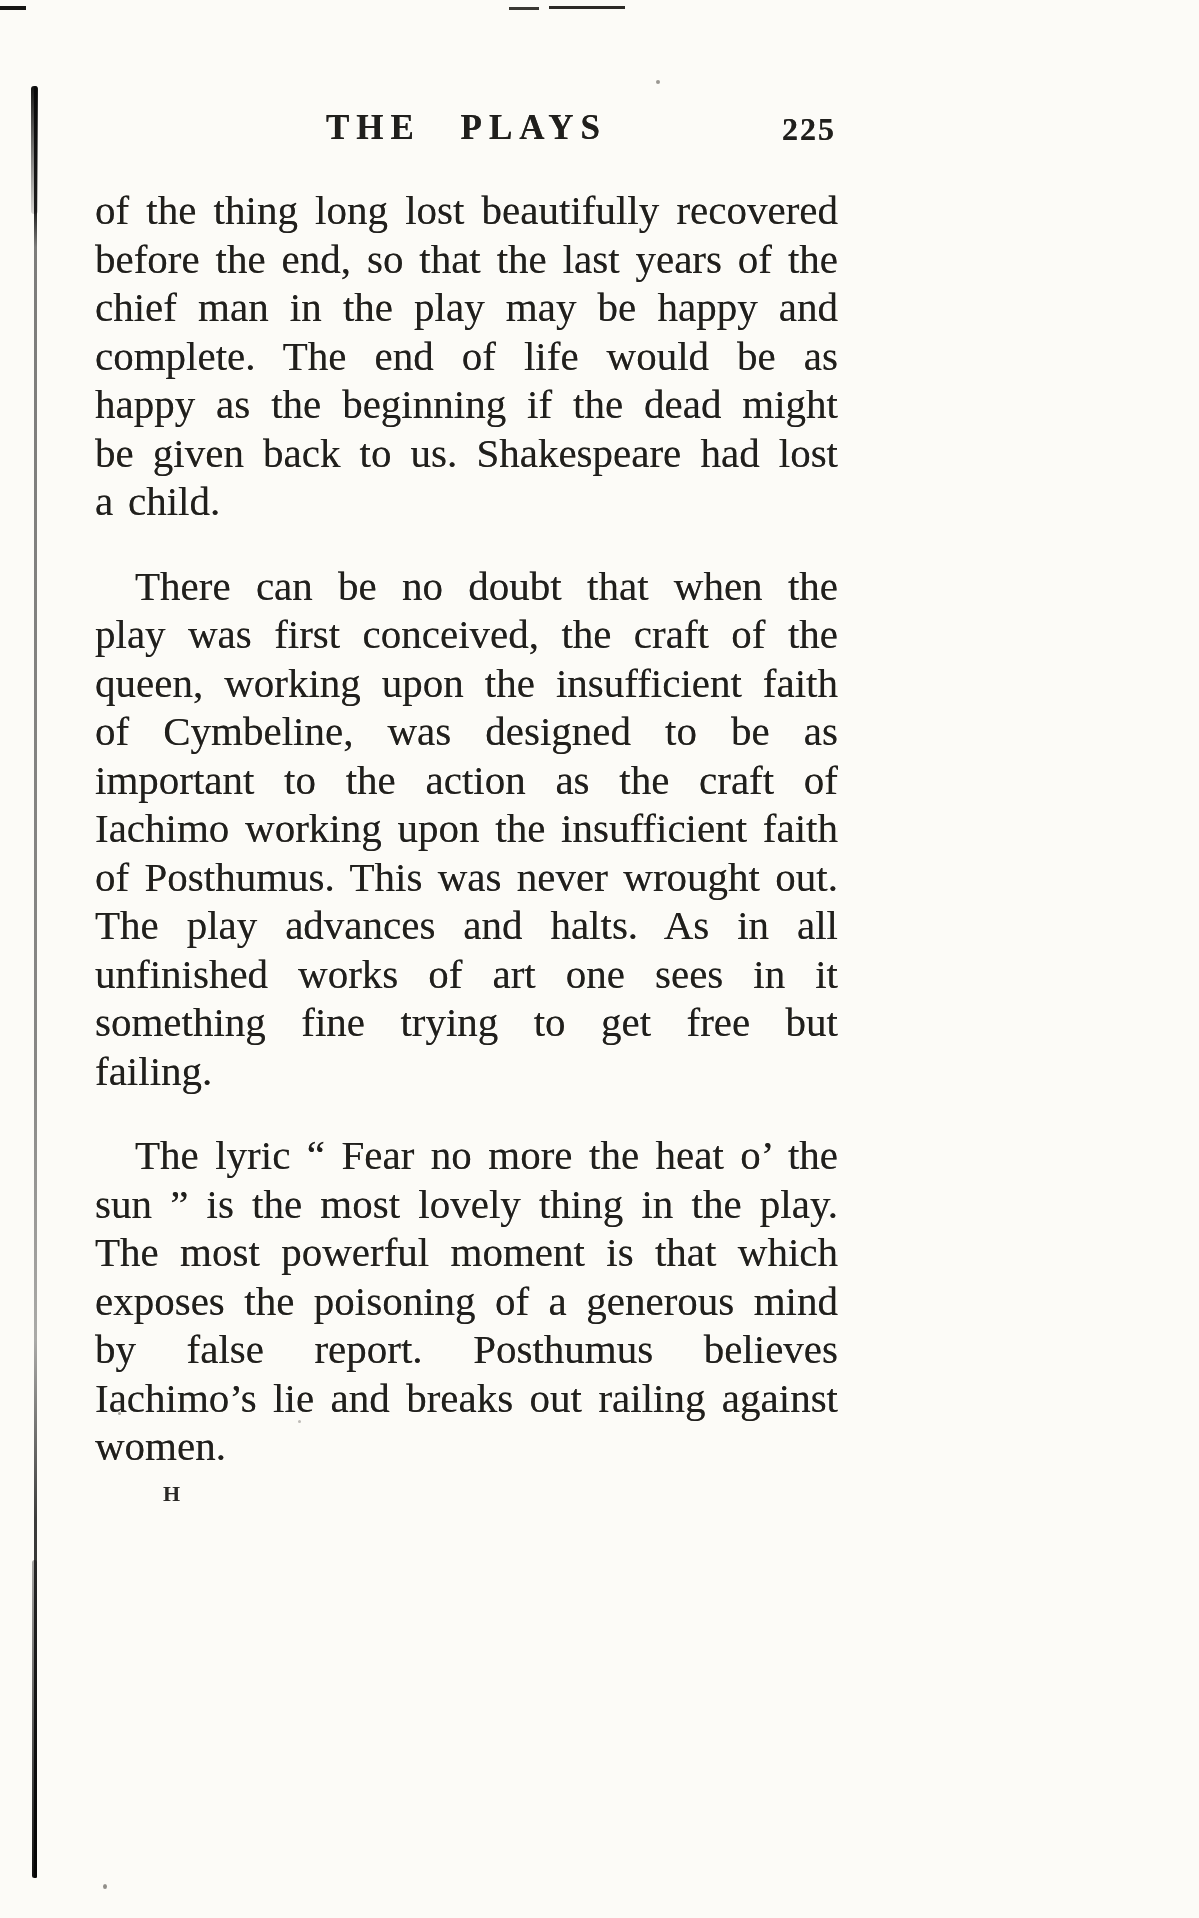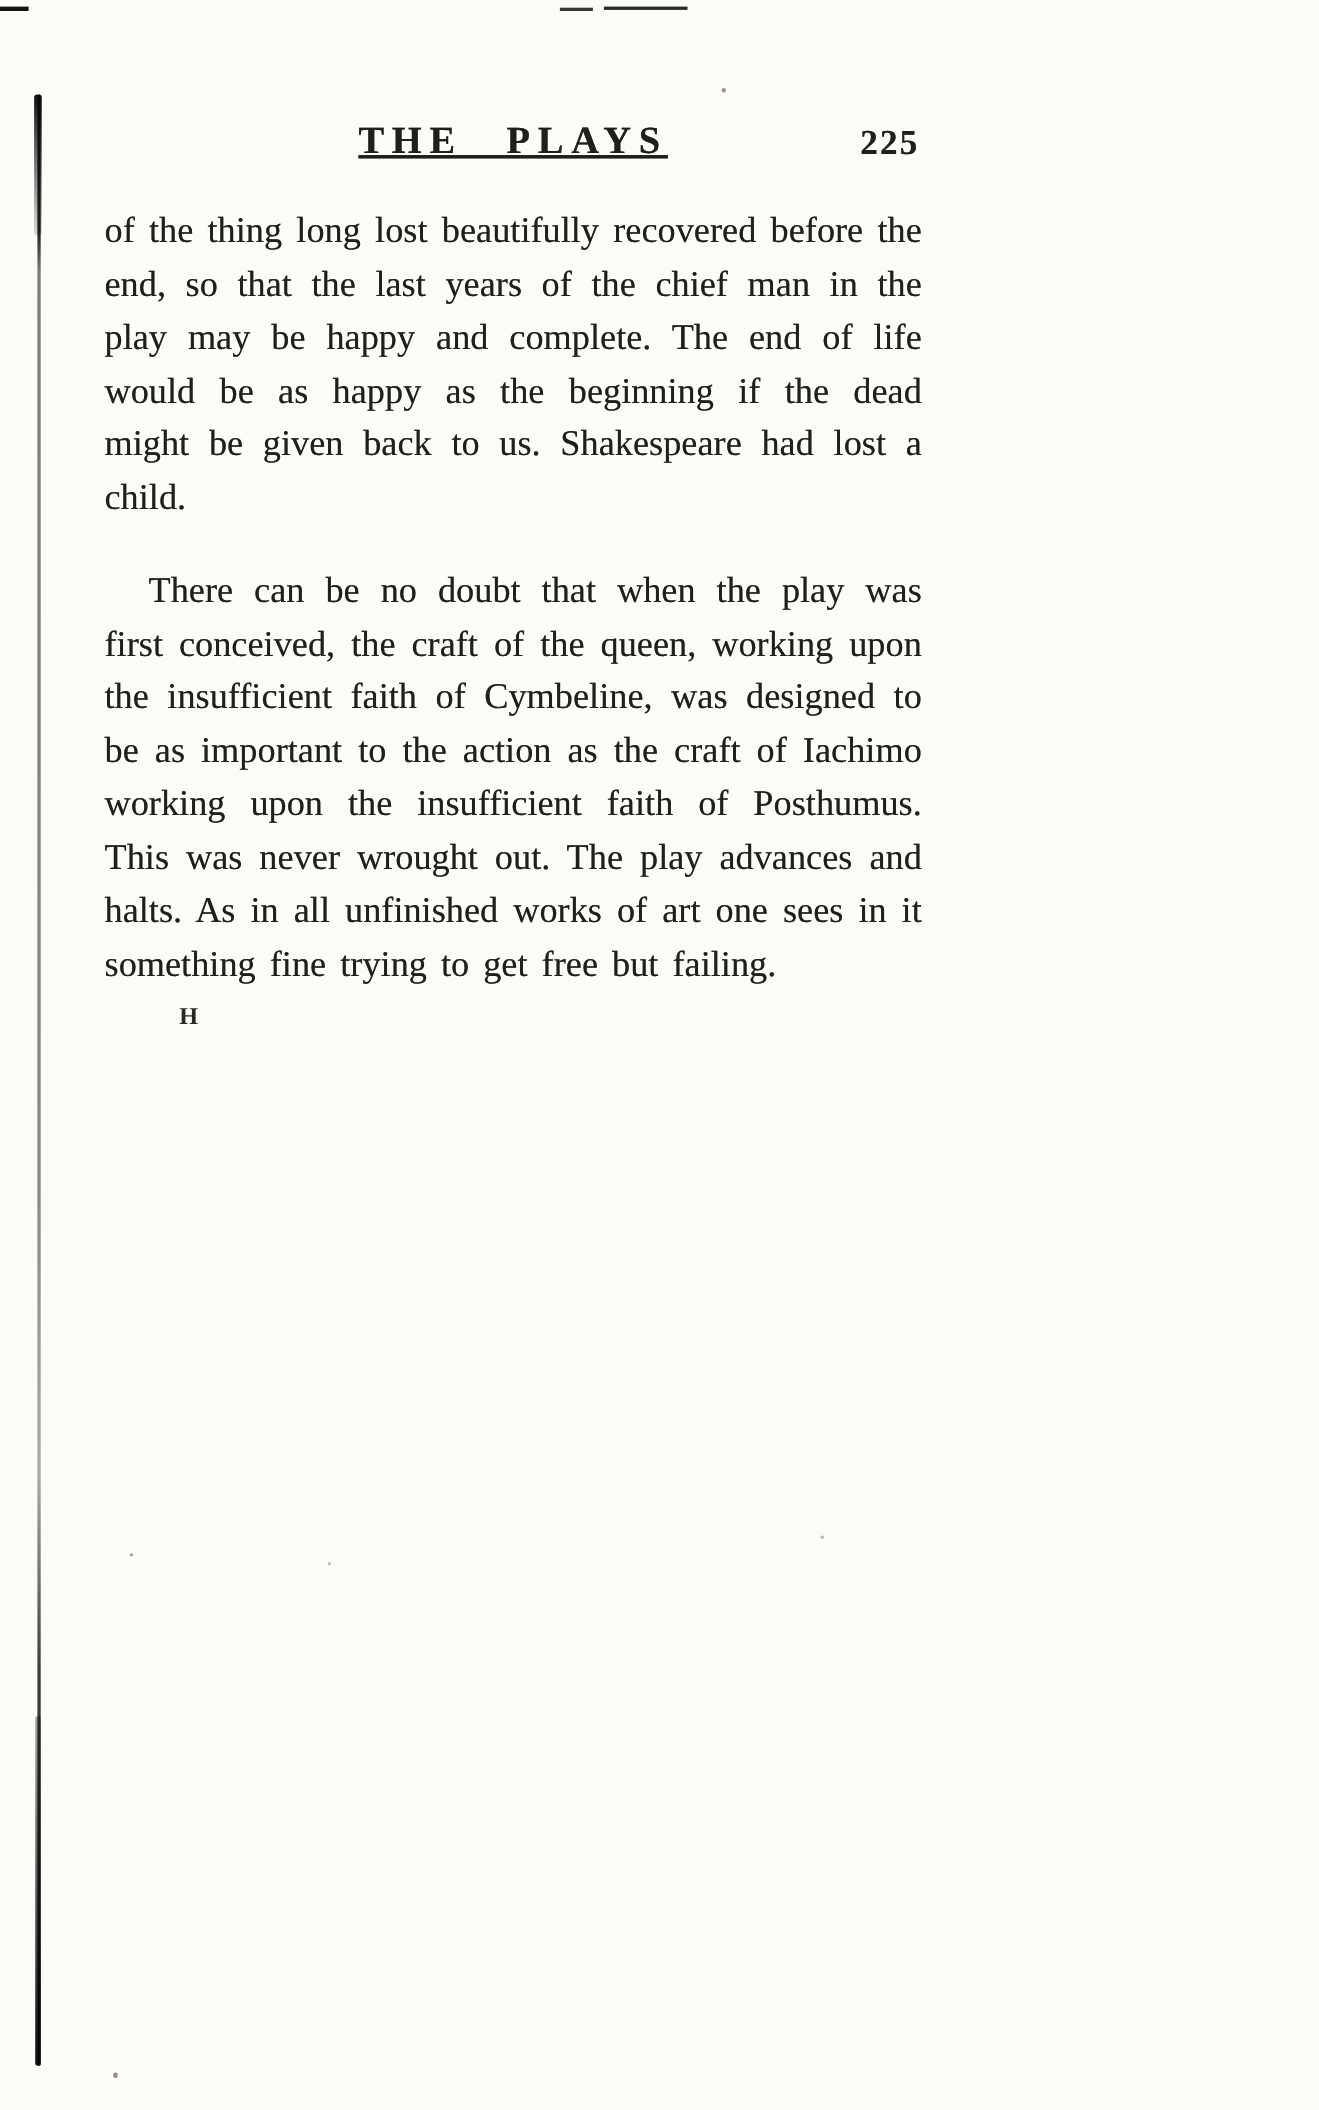--- a/index.html
+++ b/index.html
@@ -30,35 +30,34 @@
     margin-bottom: 26px;
   }
   .page-title {
     margin: 0;
     text-align: center;
     font-size: 35px;
     font-weight: bold;
     letter-spacing: 7px;
     word-spacing: 24px;
     text-shadow: 0 0 0.6px rgba(20,18,14,0.75);
-    text-decoration: underline;
   }
   .page-number {
     position: absolute;
     right: 2px;
     top: 3px;
     font-size: 32px;
     font-weight: bold;
     letter-spacing: 2px;
     text-shadow: 0 0 0.5px rgba(20,18,14,0.7);
   }
 
   .body-text p {
     margin: 0;
-    font-size: 33px;
+    font-size: 41px;
     line-height: 48.5px;
     text-align: justify;
     word-spacing: 4.5px;
     text-shadow: 0 0 0.5px rgba(25,22,18,0.65);
   }
   .body-text p.indent {
     text-indent: 40px;
     margin-top: 36px;
   }
 
@@ -145,17 +144,18 @@
 <main class="page-column">
 
   <header class="header-row">
     <h1 class="page-title">THE PLAYS</h1>
     <span class="page-number">225</span>
   </header>
 
   <section class="body-text">
     <p class="para">of the thing long lost beautifully recovered before the end, so that the last years of the chief man in the play may be happy and complete. The end of life would be as happy as the beginning if the dead might be given back to us. Shakespeare had lost a child.</p>
     <p class="para indent">There can be no doubt that when the play was first conceived, the craft of the queen, working upon the insufficient faith of Cymbeline, was designed to be as important to the action as the craft of Iachimo working upon the insufficient faith of Posthumus. This was never wrought out. The play advances and halts. As in all unfinished works of art one sees in it something fine trying to get free but failing.</p>
+    <p class="para indent">The lyric “ Fear no more the heat o’ the sun ” is the most lovely thing in the play. The most powerful moment is that which exposes the poisoning of a generous mind by false report. Posthumus believes Iachimo’s lie and breaks out railing against women.</p>
   </section>
 
   <div class="signature-mark">H</div>
 
 </main>
 
 </body></html>

